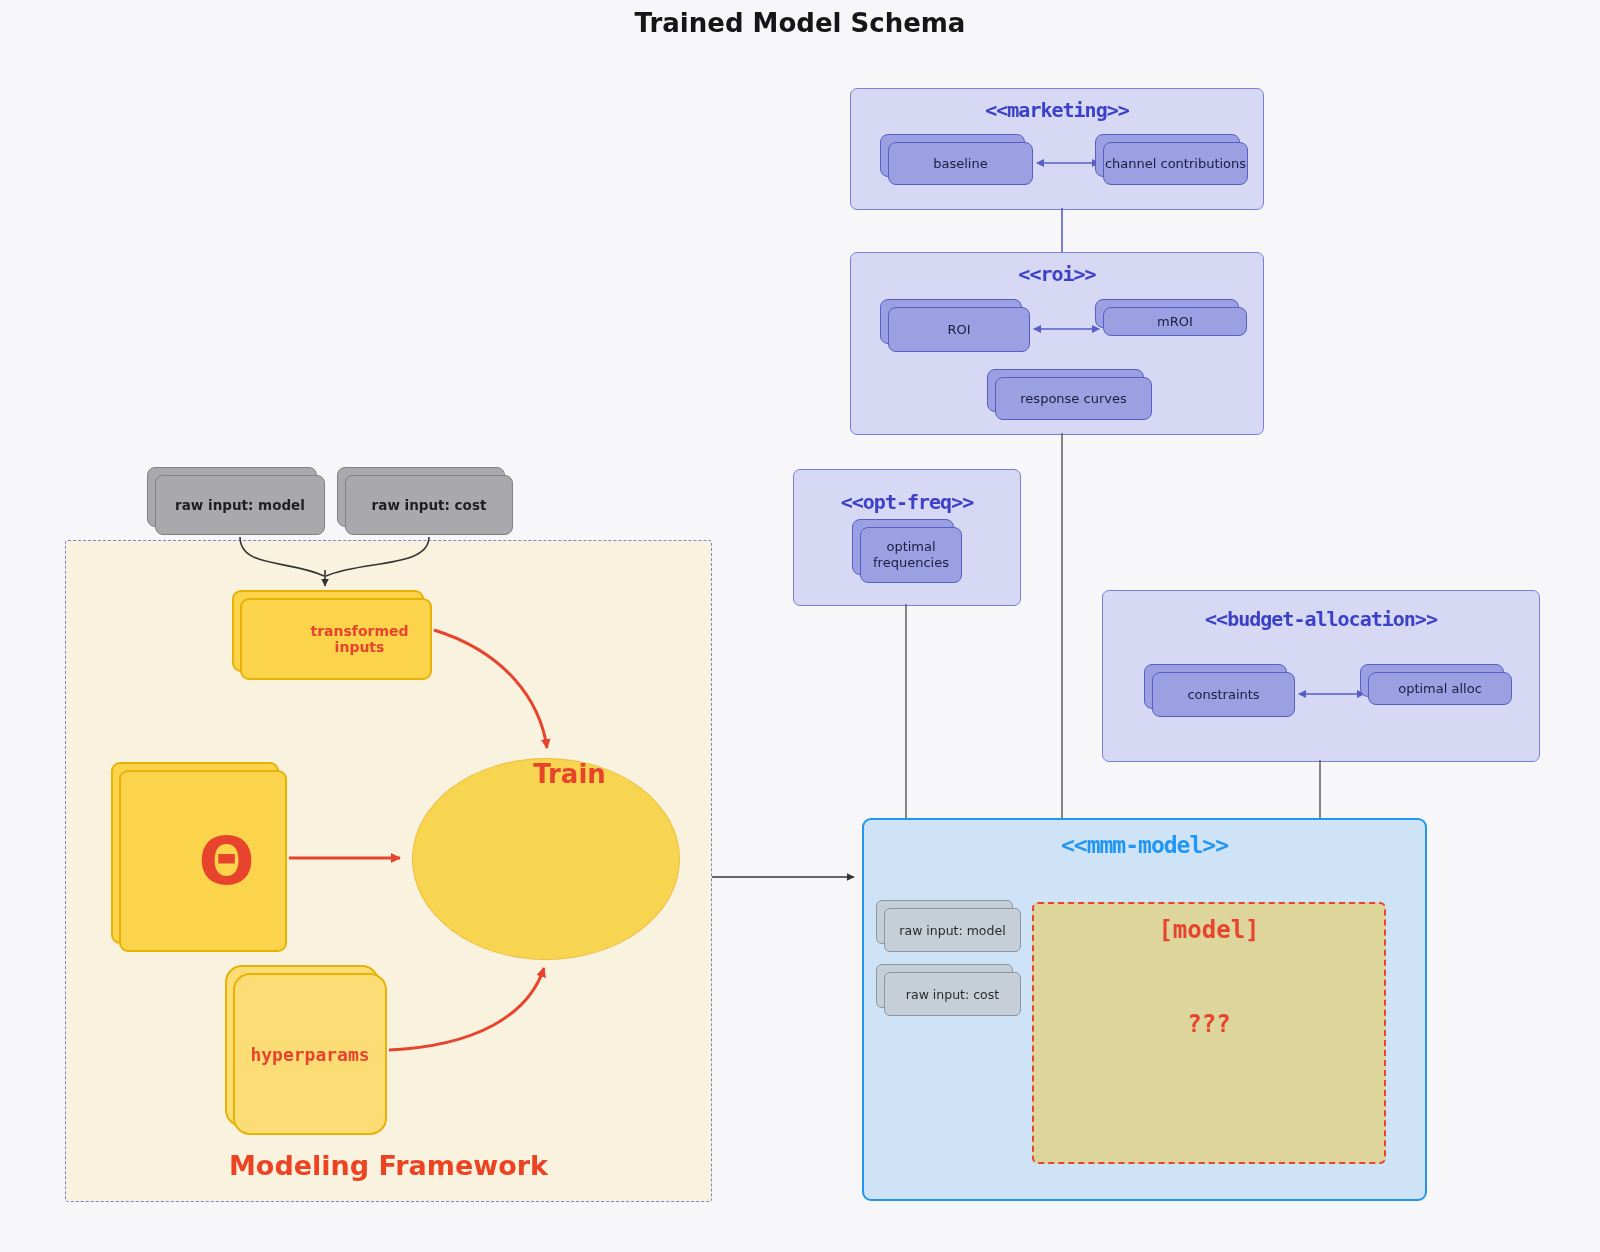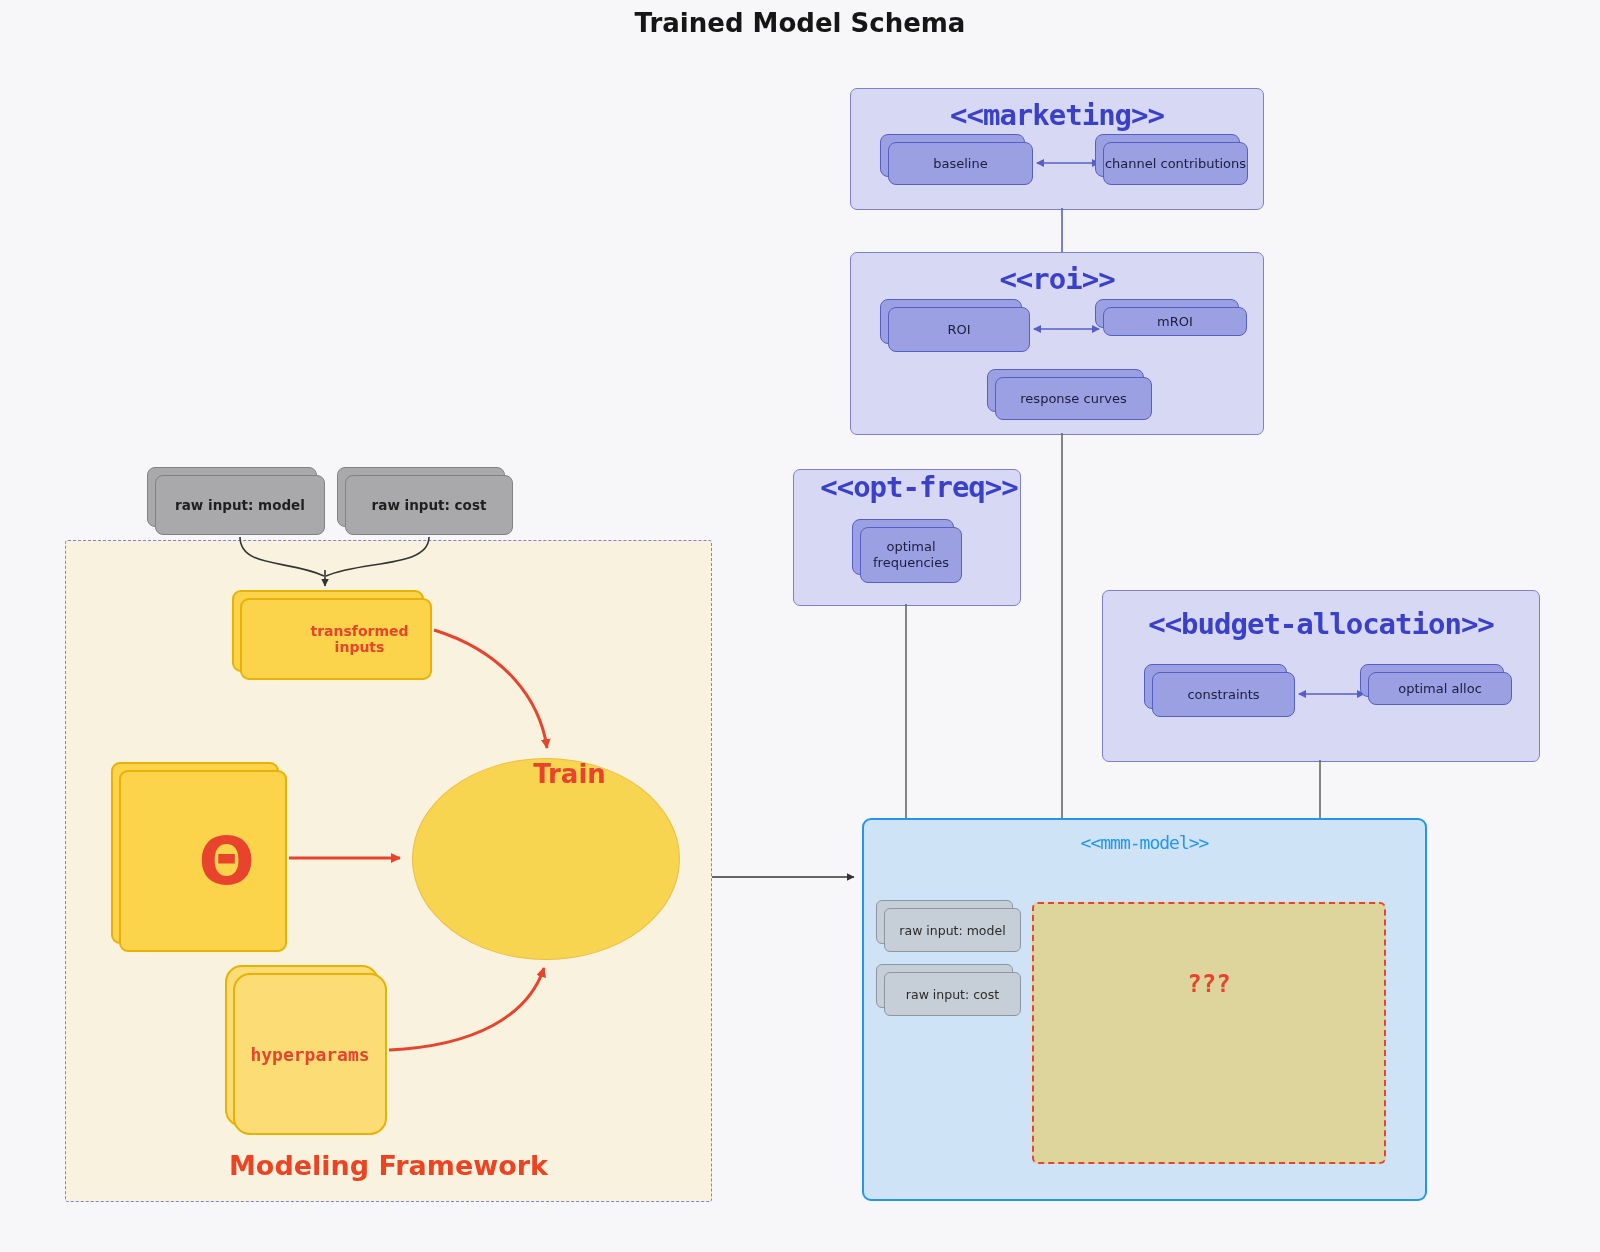--- a/index.html
+++ b/index.html
@@ -6,26 +6,26 @@
   body{width:1600px;height:1252px;position:relative;background:#f7f7f9;
        font-family:"DejaVu Sans", sans-serif;overflow:hidden;}
   .abs{position:absolute;}
 
   
   .page-title{left:0;top:8px;width:1600px;text-align:center;font-size:26px;font-weight:bold;color:#161616;}
 
   
   .lav{background:#d7d8f3;border:1.5px solid #7b80d6;border-radius:7px;}
   .lav-title{width:100%;text-align:center;font-family:"DejaVu Sans Mono", monospace;
-             font-weight:bold;font-size:29px;color:#3a41c8;letter-spacing:-1px;}
+             font-weight:bold;font-size:20px;color:#3a41c8;letter-spacing:-1px;}
 
   
   .mmm{background:#cfe3f6;border:2px solid #2397ef;border-radius:9px;}
   .mmm-title{width:100%;text-align:center;font-family:"DejaVu Sans Mono", monospace;
-             font-weight:normal;font-size:18px;color:#2196f3;letter-spacing:-1px;}
+             font-weight:bold;font-size:23px;color:#2196f3;letter-spacing:-1px;}
 
   
   .framework{background:#f9f2de;border:1.6px dashed #7c82d8;border-radius:3px;}
   .fw-label{left:0;bottom:20px;width:100%;text-align:center;font-size:27px;font-weight:bold;color:#ee4323;}
 
   
   .stacknode{position:absolute;}
   .card{position:absolute;left:0;top:0;width:100%;height:100%;border-radius:8px;box-sizing:border-box;}
   .card.back{transform:translate(-8px,-8px);}
   .card.front{display:flex;align-items:center;justify-content:center;text-align:center;}
@@ -61,30 +61,31 @@
 
 <div class="abs lav" style="left:850px;top:88px;width:412px;height:120px;">
   <div class="lav-title" style="margin-top:9px;">&lt;&lt;marketing&gt;&gt;</div>
 </div>
 
 <div class="abs lav" style="left:850px;top:252px;width:412px;height:181px;">
   <div class="lav-title" style="margin-top:9px;">&lt;&lt;roi&gt;&gt;</div>
 </div>
 
 <div class="abs lav" style="left:793px;top:469px;width:226px;height:135px;">
-  <div class="lav-title" style="margin-top:0;padding-left:12px;">&lt;&lt;opt-freq&gt;&gt;</div>
+  <div class="lav-title" style="margin-top:20px;">&lt;&lt;opt-freq&gt;&gt;</div>
 </div>
 
 <div class="abs lav" style="left:1102px;top:590px;width:436px;height:170px;">
   <div class="lav-title" style="margin-top:16px;">&lt;&lt;budget-allocation&gt;&gt;</div>
 </div>
 
 <div class="abs mmm" style="left:862px;top:818px;width:561px;height:379px;">
   <div class="mmm-title" style="margin-top:12px;">&lt;&lt;mmm-model&gt;&gt;</div>
   <div class="abs modelbox" style="left:168px;top:82px;width:350px;height:258px;">
+    <div style="width:100%;text-align:center;margin-top:12px;font-size:24px;" class="lbl-red-mono">[model]</div>
     <div style="width:100%;text-align:center;margin-top:66px;font-size:24px;" class="lbl-red-mono">???</div>
   </div>
 </div>
 
 <svg width="1600" height="1252" viewBox="0 0 1600 1252">
   <defs>
     <marker id="aB" markerWidth="9" markerHeight="9" refX="7.5" refY="4" orient="auto" markerUnits="userSpaceOnUse">
       <path d="M0,0 L8,4 L0,8 z" fill="#333"></path>
     </marker>
     <marker id="aR" markerWidth="12" markerHeight="12" refX="9" refY="5" orient="auto" markerUnits="userSpaceOnUse">

